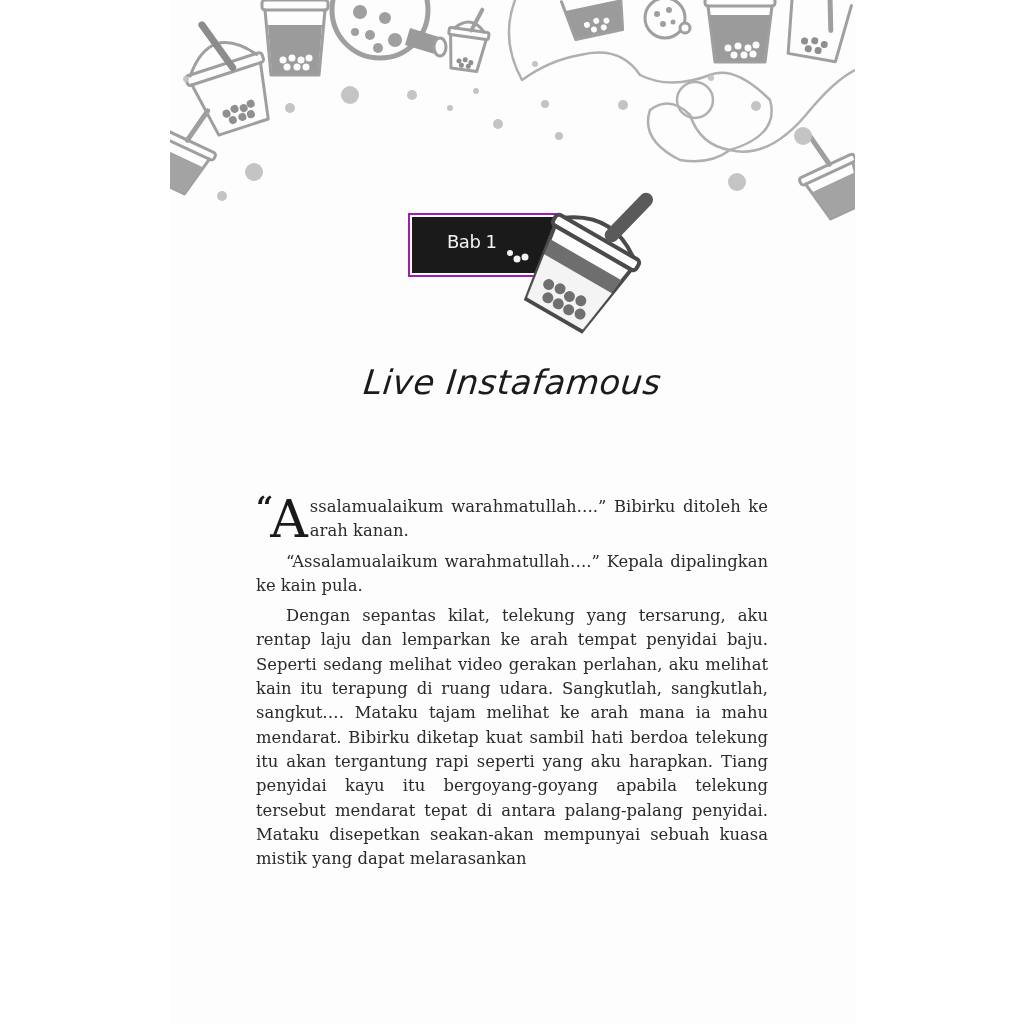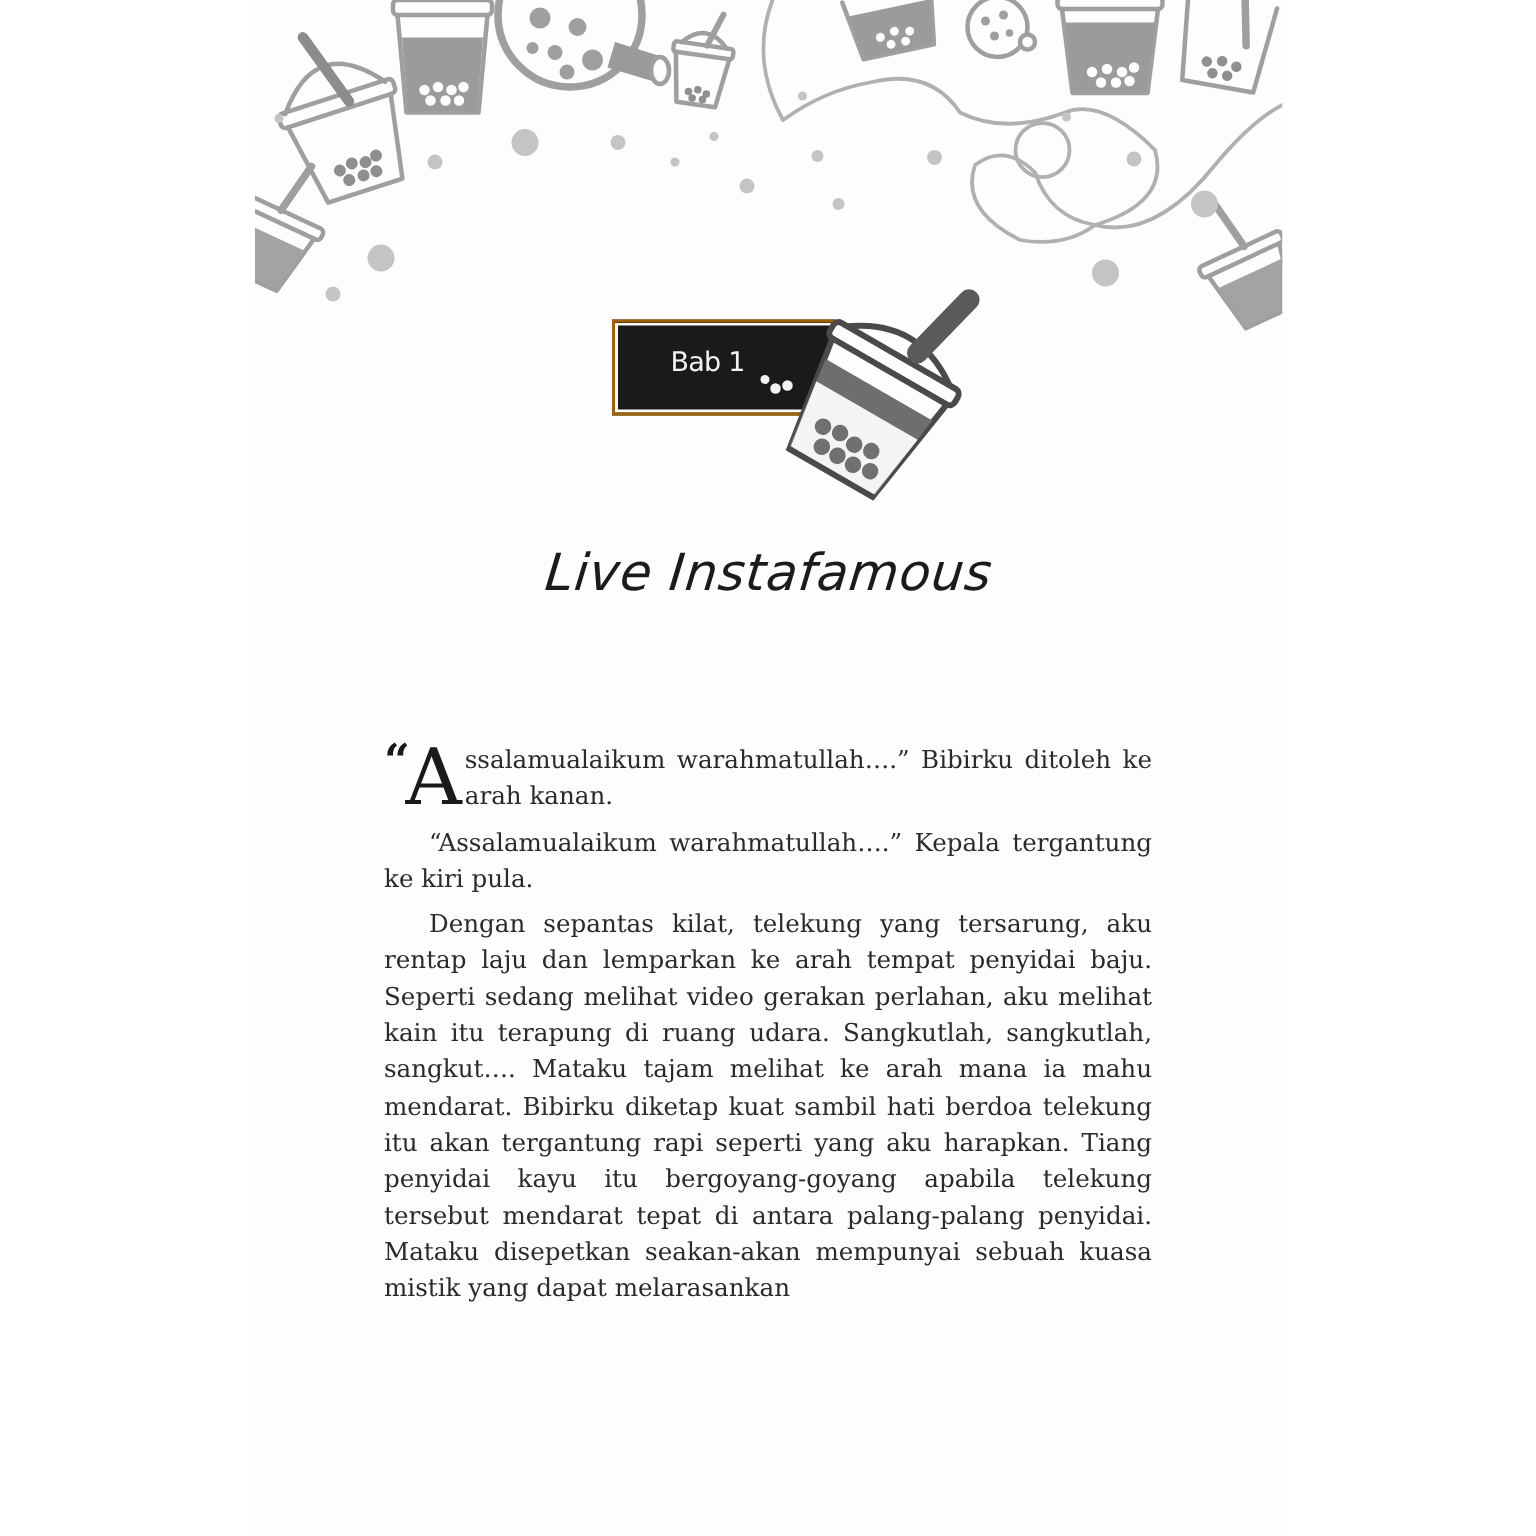--- a/index.html
+++ b/index.html
@@ -1,20 +1,20 @@
 <!DOCTYPE html>
 <html><head>
 <meta charset="utf-8">
 <style>
   html, body { margin:0; padding:0; }
   body { width:1024px; height:1024px; background:#ffffff; position:relative; overflow:hidden; font-family:"DejaVu Serif", serif; }
   .page { position:absolute; left:170px; top:0; width:685px; height:1024px; background:#fdfdfd; overflow:hidden; }
   .deco { position:absolute; left:0; top:0; width:685px; height:240px; }
   .chapter-wrap { position:absolute; left:238px; top:185px; width:250px; height:150px; }
-  .chapter-box { position:absolute; left:0; top:28px; width:145px; height:60px; background:#1a1a1a; border:2px solid #a16207; box-shadow: inset 0 0 0 2px #fdfdfd, inset 0 0 0 4px #1a1a1a; }
+  .chapter-box { position:absolute; left:0; top:28px; width:145px; height:60px; background:#1a1a1a; border:2px solid #a21caf; box-shadow: inset 0 0 0 2px #fdfdfd, inset 0 0 0 4px #1a1a1a; }
   .chapter-label { position:absolute; left:37px; top:16px; color:#f2f2f2; font-family:"DejaVu Sans", sans-serif; font-size:18px; letter-spacing:-0.5px; }
   .chapter-cup { position:absolute; left:100px; top:0; width:150px; height:150px; }
   .title { position:absolute; left:0; width:685px; top:362px; text-align:center; font-family:"DejaVu Sans", sans-serif; font-style:italic; font-size:34px; color:#1b1b1b; letter-spacing:0.5px; transform:skewX(-6deg); }
   .body-text { position:absolute; left:86px; top:495px; width:512px; font-family:"DejaVu Serif", serif; font-size:16.4px; line-height:24.3px; color:#2a2a2a; text-align:justify; }
   .body-text p { margin:0 0 6px 0; text-indent:30px; }
   .body-text p.first { text-indent:0; position:relative; }
   .dropcap-wrap { float:left; font-family:"DejaVu Serif", serif; line-height:1; margin-right:2px; margin-top:-2px; }
   .dropcap-quote { font-size:30px; vertical-align:top; color:#1a1a1a; font-weight:bold; letter-spacing:-3px; }
   .dropcap-letter { font-size:52px; color:#1a1a1a; }
 </style>
@@ -202,16 +202,16 @@
       </g>
     </svg>
   </div>
 
   <div class="title">Live Instafamous</div>
 
   <div class="body-text">
     <p class="first">
       <span class="dropcap-wrap"><span class="dropcap-quote">“</span><span class="dropcap-letter">A</span></span><span>ssalamualaikum warahmatullah….” Bibirku ditoleh ke arah kanan.</span>
     </p>
-    <p>“Assalamualaikum warahmatullah….” Kepala tergantung ke kiri pula.</p>
+    <p>“Assalamualaikum warahmatullah….” Kepala dipalingkan ke kain pula.</p>
     <p>Dengan sepantas kilat, telekung yang tersarung, aku rentap laju dan lemparkan ke arah tempat penyidai baju. Seperti sedang melihat video gerakan perlahan, aku melihat kain itu terapung di ruang udara. Sangkutlah, sangkutlah, sangkut…. Mataku tajam melihat ke arah mana ia mahu mendarat. Bibirku diketap kuat sambil hati berdoa telekung itu akan tergantung rapi seperti yang aku harapkan. Tiang penyidai kayu itu bergoyang-goyang apabila telekung tersebut mendarat tepat di antara palang-palang penyidai. Mataku disepetkan seakan-akan mempunyai sebuah kuasa mistik yang dapat melarasankan</p>
   </div>
 </div>
 
 </body></html>

